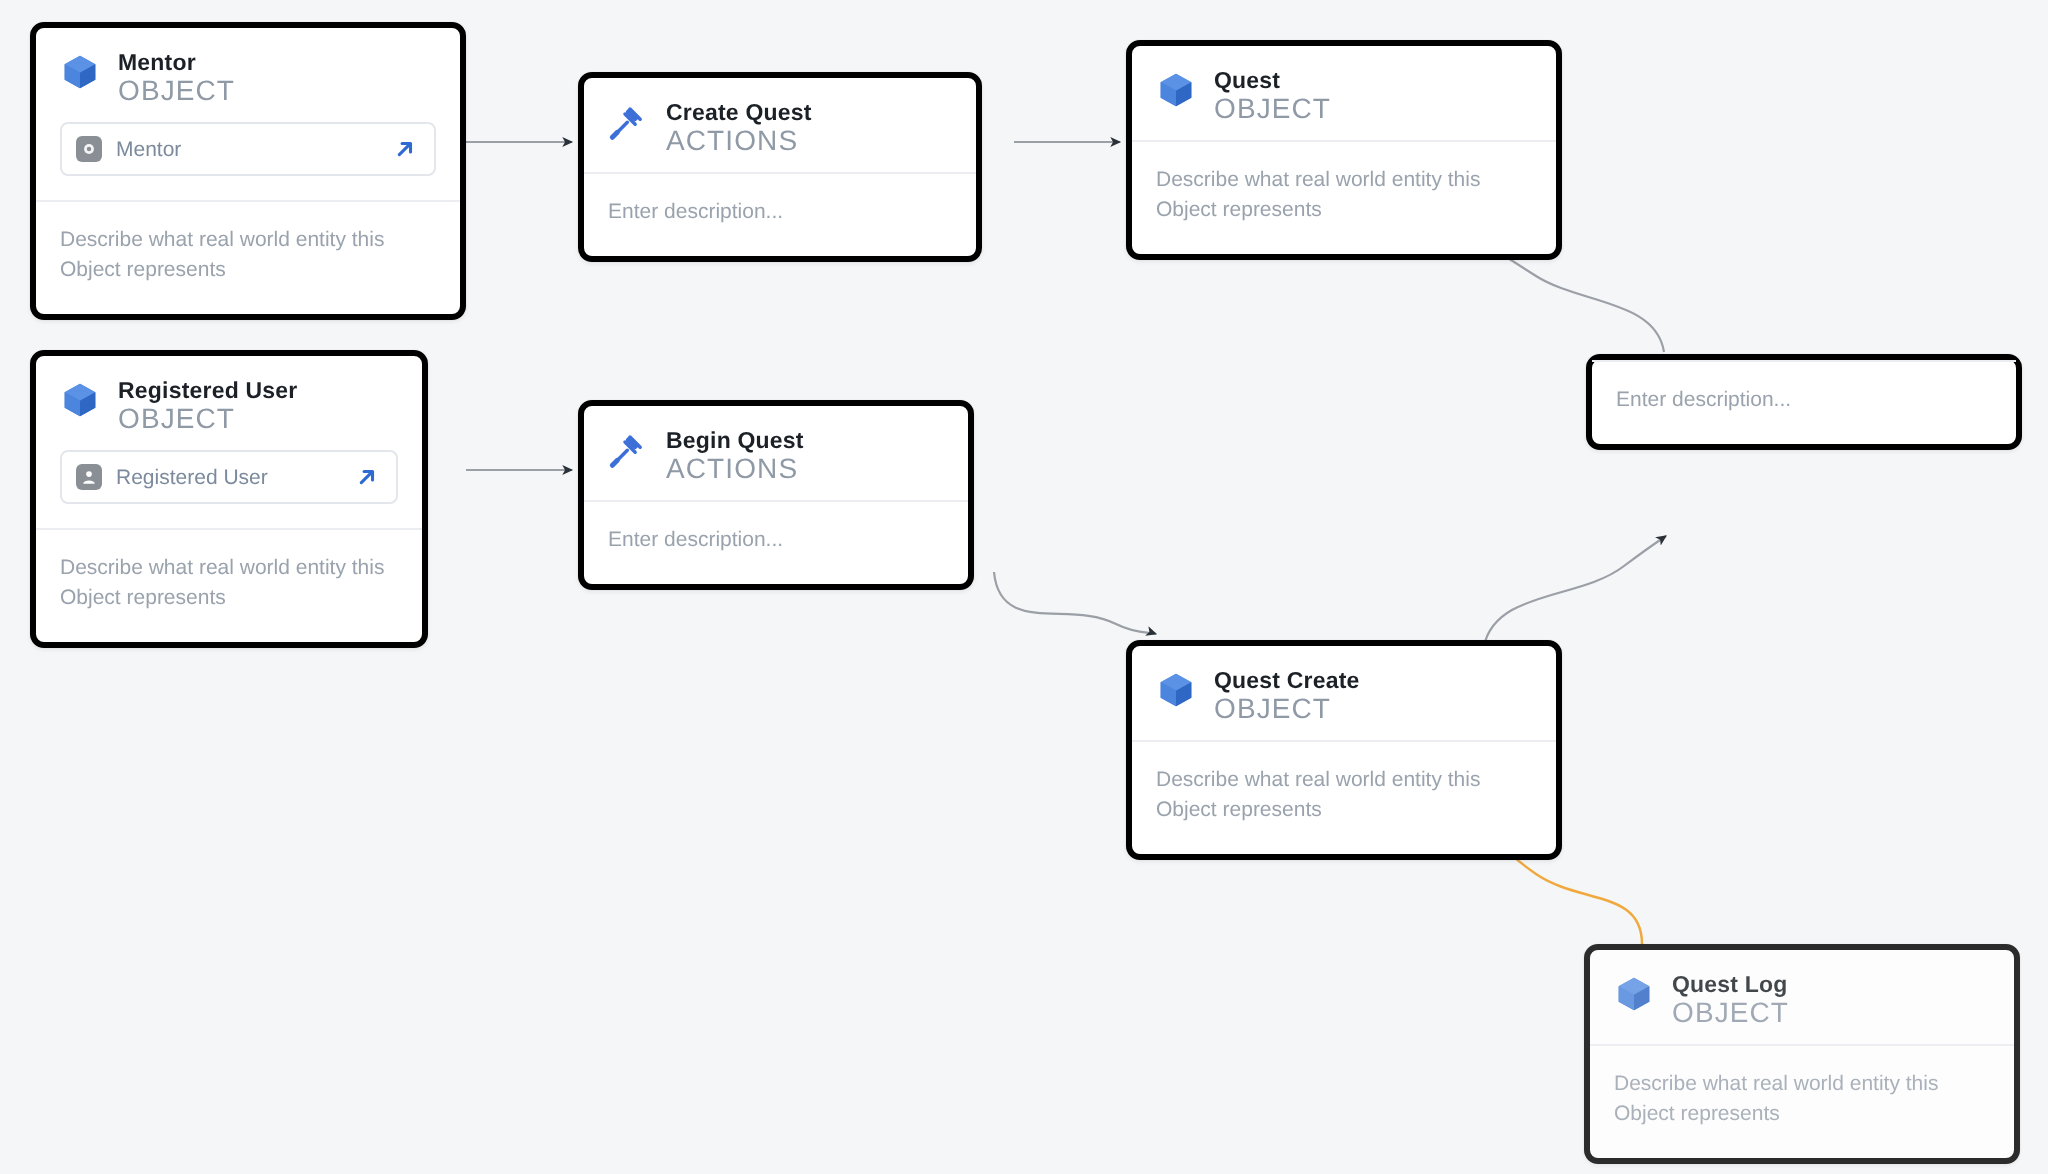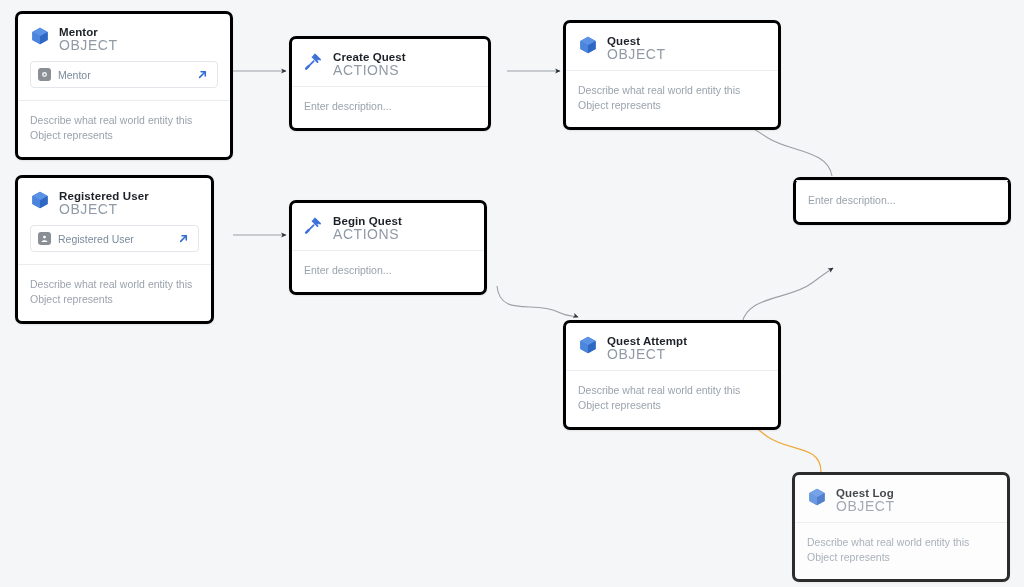--- a/index.html
+++ b/index.html
@@ -288,21 +288,21 @@
 
   <div class="node" style="left:563px; top:320px; width:218px;">
     <div class="node-header">
       <svg class="node-icon" viewBox="0 0 24 24">
         <path d="M12 2.2 L21.2 7.3 L21.2 16.7 L12 21.8 L2.8 16.7 L2.8 7.3 Z" fill="#3f7bd6"></path>
         <path d="M12 2.2 L21.2 7.3 L12 12.4 L2.8 7.3 Z" fill="#5b92e5"></path>
         <path d="M12 12.4 L21.2 7.3 L21.2 16.7 L12 21.8 Z" fill="#2f67c4"></path>
         <path d="M12 12.4 L12 21.8 L2.8 16.7 L2.8 7.3 Z" fill="#4b85dd"></path>
       </svg>
       <div class="node-titles">
-        <div class="node-title">Quest Attempt</div>
+        <div class="node-title">Quest Create</div>
         <div class="node-kind">OBJECT</div>
       </div>
     </div>
     <div class="node-divider"></div>
     <div class="node-desc placeholder">Describe what real world entity this Object represents</div>
   </div>
 
   <div class="node faded" style="left:792px; top:472px; width:218px;">
     <div class="node-header">
       <svg class="node-icon" viewBox="0 0 24 24">

